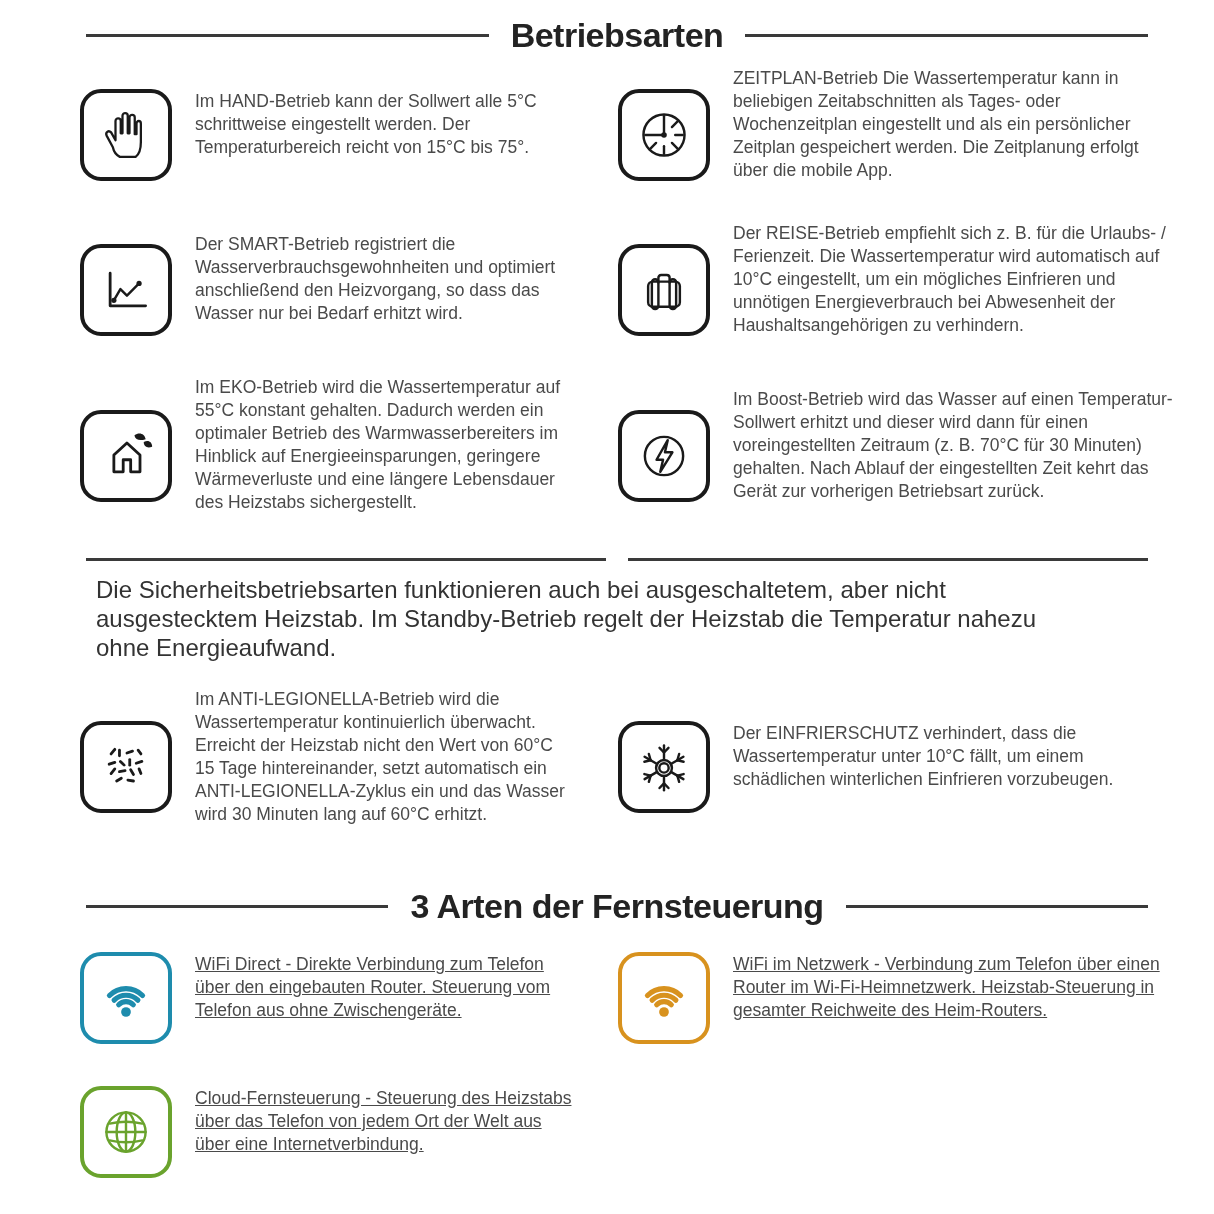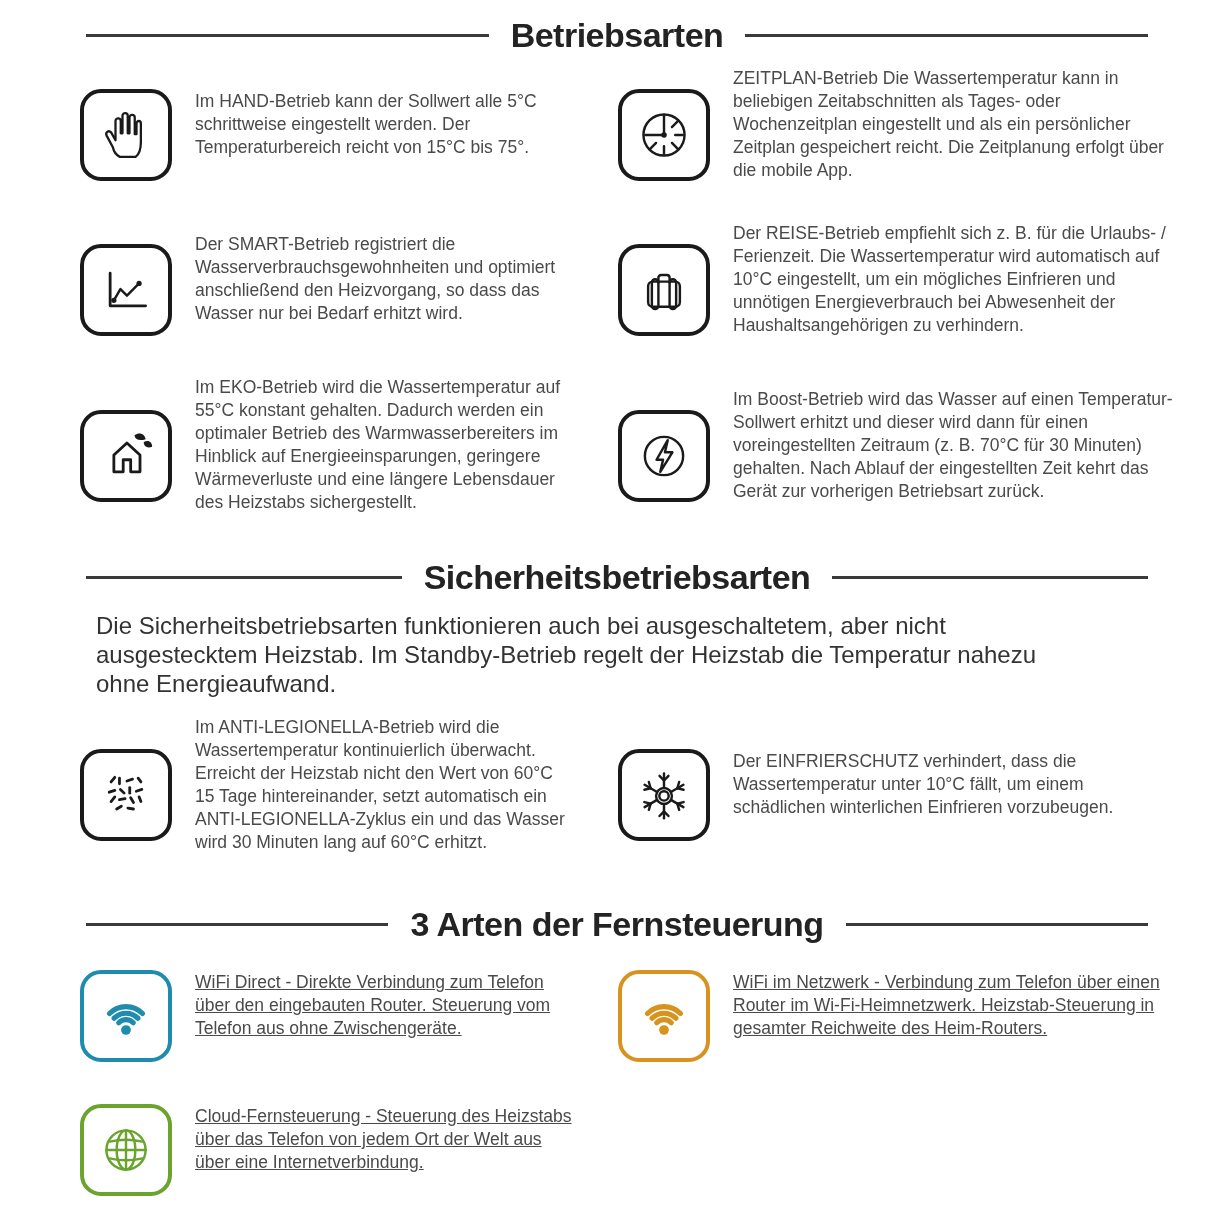--- a/index.html
+++ b/index.html
@@ -24,29 +24,29 @@
     display:flex;align-items:center;gap:22px;
     margin:0 66px 0 86px;
   }
   .section-header .rule{flex:1;height:3px;background:var(--rule);}
   .section-header h2{
     margin:0;font-size:34px;font-weight:700;color:var(--heading);
     letter-spacing:-0.5px;white-space:nowrap;
   }
   .sec1 .section-header{margin-top:16px;}
   .sec2 .section-header{margin-top:26px;}
-  .sec3 .section-header{margin-top:34px;}
+  .sec3 .section-header{margin-top:44px;}
   .grid{
     display:grid;
     grid-template-columns:496px 556px;
     column-gap:42px;
     row-gap:26px;
     margin:16px 30px 0 80px;
   }
-  .sec2 .grid{margin-top:22px;}
+  .sec2 .grid{margin-top:30px;}
   .sec3 .grid{margin-top:26px;row-gap:42px;text-decoration:underline;}
   .item{display:flex;align-items:center;gap:23px;}
   .item-icon{
     flex:0 0 auto;width:84px;height:84px;
     border:4px solid var(--ink);border-radius:21px;
     display:flex;align-items:center;justify-content:center;
     color:var(--ink);background:#fff;
   }
   .item-icon.blue{border-color:var(--wifi-direct-blue);color:var(--wifi-direct-blue);}
   .item-icon.green{border-color:var(--cloud-green);color:var(--cloud-green);}
@@ -94,21 +94,21 @@
             <line class="stroke" x1="30" y1="30" x2="30" y2="10"></line>
             <line class="stroke" x1="30" y1="30" x2="10" y2="30"></line>
             <line class="stroke" x1="42" y1="30" x2="50" y2="30"></line>
             <line class="stroke" x1="30" y1="42" x2="30" y2="50"></line>
             <line class="stroke" x1="38.5" y1="21.5" x2="44.8" y2="15.2"></line>
             <line class="stroke" x1="38.5" y1="38.5" x2="44.8" y2="44.8"></line>
             <line class="stroke" x1="21.5" y1="38.5" x2="15.2" y2="44.8"></line>
             <circle class="fillc" cx="30" cy="30" r="3"></circle>
           </svg>
         </div>
-        <p class="item-text">ZEITPLAN-Betrieb Die Wassertemperatur kann in beliebigen Zeitabschnitten als Tages- oder Wochenzeitplan eingestellt und als ein persönlicher Zeitplan gespeichert reicht. Die Zeitplanung erfolgt über die mobile App.</p>
+        <p class="item-text">ZEITPLAN-Betrieb Die Wassertemperatur kann in beliebigen Zeitabschnitten als Tages- oder Wochenzeitplan eingestellt und als ein persönlicher Zeitplan gespeichert werden. Die Zeitplanung erfolgt über die mobile App.</p>
       </div>
 
       <div class="item">
         <div class="item-icon">
           <svg width="56" height="56" viewBox="0 0 60 60">
             <path class="stroke-thick" d="M13,12 L13,47 L51,47"></path>
             <polyline class="stroke" points="17,41 24,29 31,36 44,23"></polyline>
             <circle class="fillc" cx="17" cy="41" r="2.8"></circle>
             <circle class="fillc" cx="44" cy="23" r="2.8"></circle>
           </svg>
@@ -148,21 +148,20 @@
         </div>
         <p class="item-text">Im Boost-Betrieb wird das Wasser auf einen Temperatur-Sollwert erhitzt und dieser wird dann für einen voreingestellten Zeitraum (z. B. 70°C für 30 Minuten) gehalten. Nach Ablauf der eingestellten Zeit kehrt das Gerät zur vorherigen Betriebsart zurück.</p>
       </div>
 
     </div>
   </section>
 
   <section class="sec2">
     <div class="section-header">
       <span class="rule"></span>
-      <h2>Sicherheitsbetriebsarten</h2>
       <span class="rule"></span>
     </div>
     <p class="intro">Die Sicherheitsbetriebsarten funktionieren auch bei ausgeschaltetem, aber nicht ausgestecktem Heizstab. Im Standby-Betrieb regelt der Heizstab die Temperatur nahezu ohne Energieaufwand.</p>
 
     <div class="grid">
 
       <div class="item">
         <div class="item-icon">
           <svg width="56" height="56" viewBox="0 0 60 60">
             <g class="stroke-thick">

